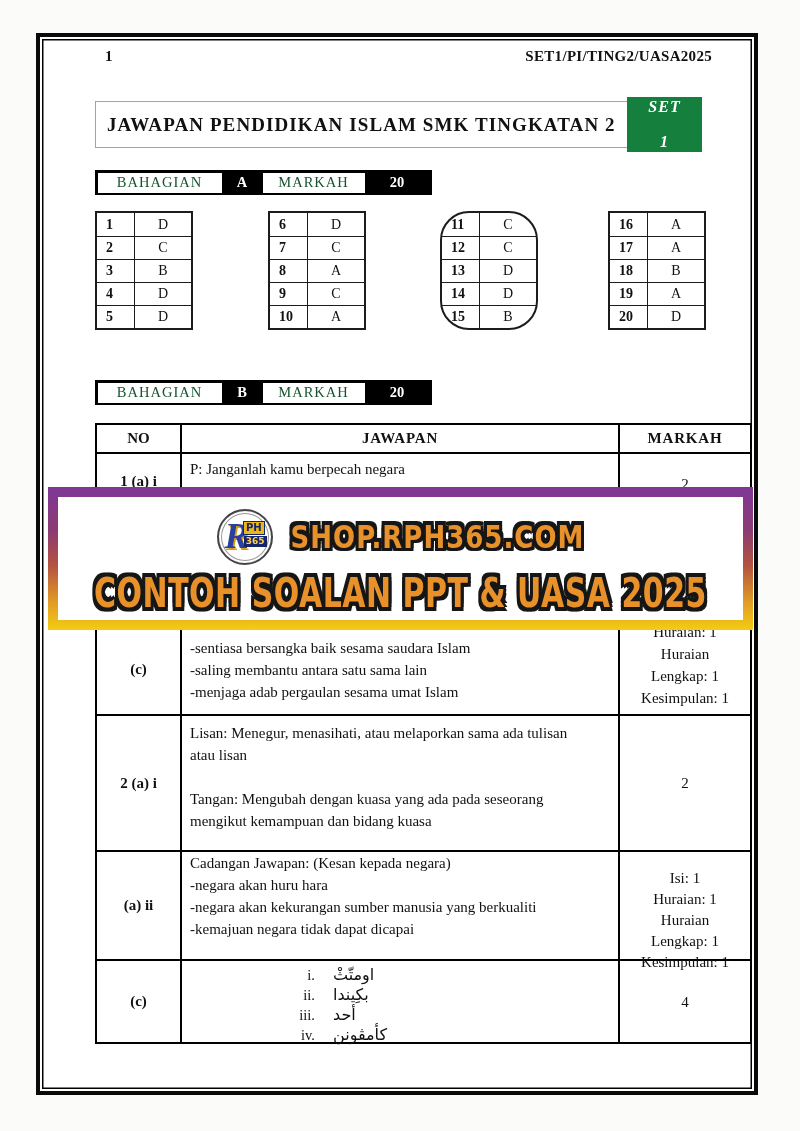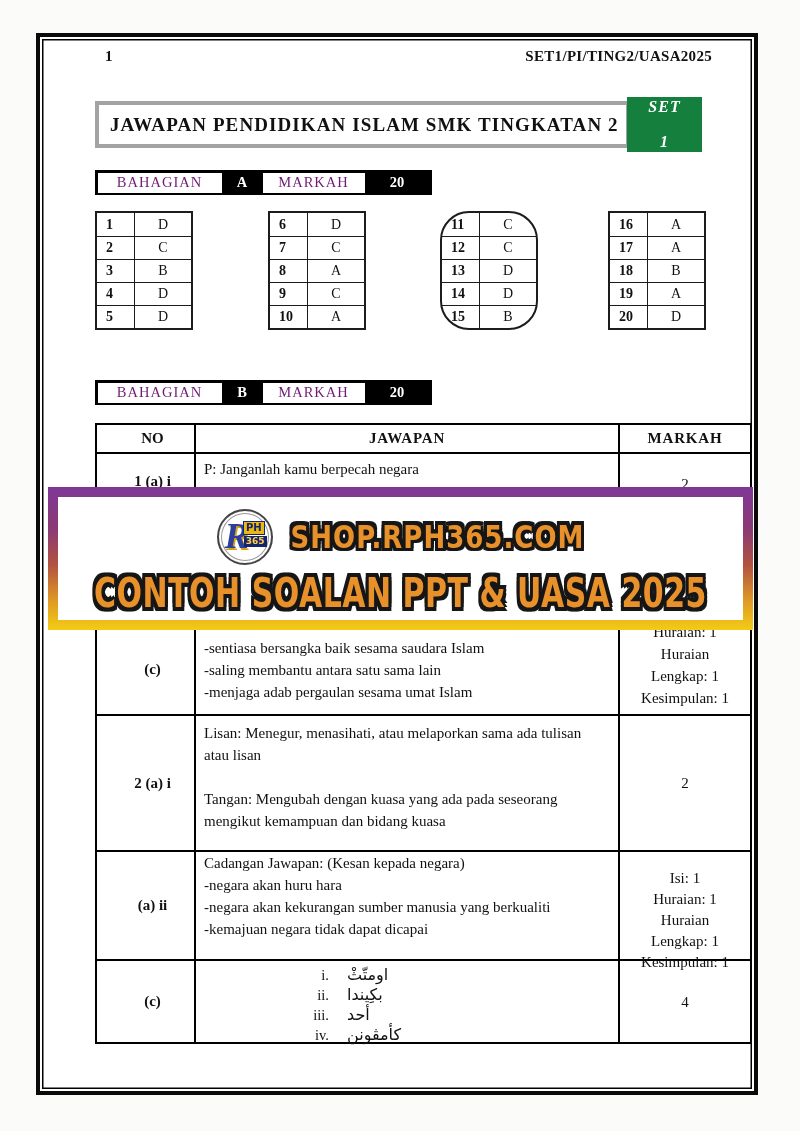--- a/index.html
+++ b/index.html
@@ -17,38 +17,38 @@
     border:4px solid #0a0a0a;
     box-shadow: inset 0 0 0 2px #ffffff, inset 0 0 0 3.5px #000;
     background:#fff;
   }
   
   .pgnum { position:absolute; left:105px; top:48px; font-weight:bold; font-size:15px; }
   .doccode { position:absolute; right:88px; top:48px; font-weight:bold; font-size:15px; letter-spacing:.3px; }
   
   .titlebox {
     position:absolute; left:95px; top:101px; width:535px; height:47px;
-    border:4px solid #a3a3a3; background:#fff;
+    border:1px solid #a3a3a3; background:#fff;
     display:flex; align-items:center; padding-left:11px;
     font-weight:bold; font-size:19px; letter-spacing:1.1px; white-space:nowrap;
   }
   .setbox {
     position:absolute; left:627px; top:97px; width:75px; height:55px;
     background:#15803d; color:#fff; font-weight:bold; font-size:16px;
     display:flex; flex-direction:column; align-items:center; justify-content:space-between;
     line-height:1.25; letter-spacing:1px;font-style:italic;
   }
   
   .bar {
     position:absolute; left:95px; width:337px; height:25px; background:#000;
     display:flex; padding:2.5px;
   }
   .bar-a { top:170px; } .bar-b { top:380px; }
   .bar .w {
-    background:#fff; color:#701a75; display:flex; align-items:center; justify-content:center;
+    background:#fff; color:#14532d; display:flex; align-items:center; justify-content:center;
     font-size:14.5px; letter-spacing:1px;
   }
   .bar .k {
     background:#000; color:#fff; font-weight:bold; display:flex; align-items:center;
     justify-content:center; font-size:14.5px;
   }
   .bw1{width:124px;} .bk1{width:41px;} .bw2{width:102px;} .bk2{flex:1;}
   
   .satbl {
     position:absolute; top:211px; width:98px;
@@ -64,21 +64,21 @@
   .saans { flex:1; display:flex; align-items:center; justify-content:center; font-size:14px; }
   
   .tblB {
     position:absolute; left:95px; top:423px; width:657px;
     border:2px solid #000; background:#fff;
   }
   .trow { display:flex; border-top:2px solid #000; }
   .trow.hdr { border-top:none; height:27px; }
   .cno {
     width:85px; border-right:2px solid #000; display:flex; align-items:center;
-    justify-content:center; font-weight:bold; font-size:15px; flex-shrink:0;margin-left:14px;
+    justify-content:center; font-weight:bold; font-size:15px; flex-shrink:0;
   }
   .cjaw { flex:1; border-right:2px solid #000; padding:0 8px; font-size:15px; }
   .cmar {
     width:130px; flex-shrink:0; font-size:15px;
     display:flex; flex-direction:column; align-items:center; justify-content:center; text-align:center;
   }
   .hdr .cjaw, .hdr .cmar { display:flex; align-items:center; justify-content:center;
     font-weight:bold; letter-spacing:.8px; padding:0; }
   .jline { min-height:22px; line-height:22px; }
   .mline { line-height:22px; }

